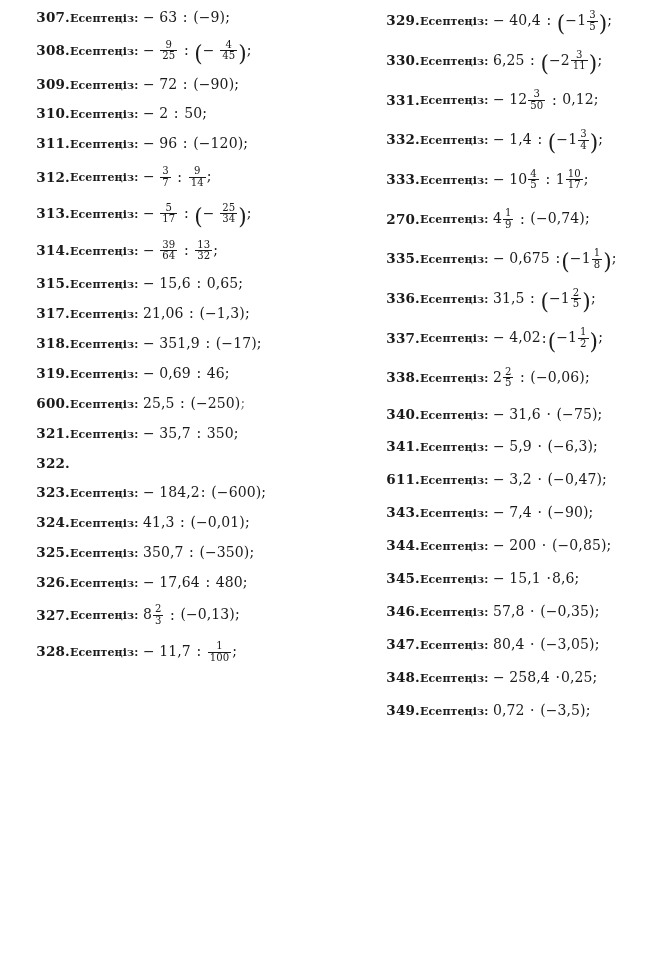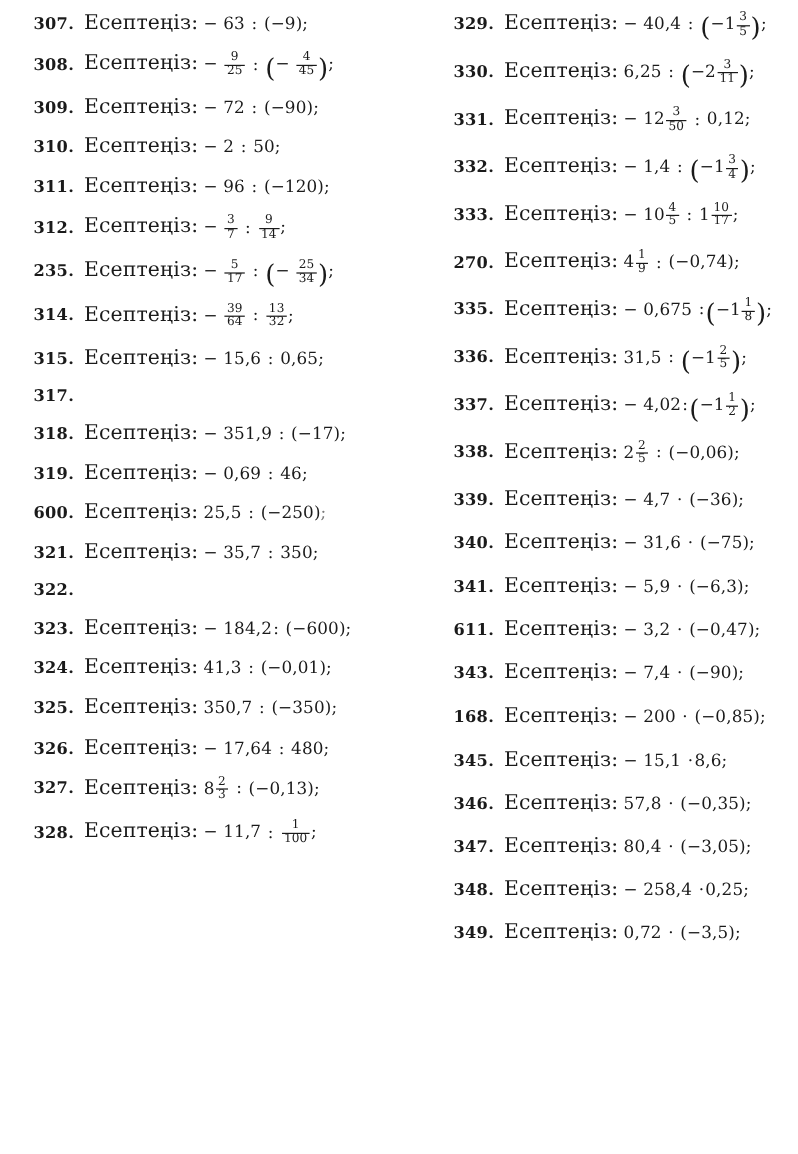--- a/index.html
+++ b/index.html
@@ -42,30 +42,31 @@
     line-height: 1.1;
   }
   .col-right .item {
     margin-bottom: 17.5px;
   }
   .num {
     font-weight: bold;
     font-size: 13.5px;
     width: 42px;
     flex: 0 0 42px;
-    text-align: left;
+    text-align: right;
     letter-spacing: 0.2px;
   }
   .body {
     font-size: 14px;
     white-space: nowrap;
     letter-spacing: 0.1px;
   }
   .lbl {
-    font-size: 17px;
+    font-size: 11px;
+    font-weight: bold;
   }
   
   .frac {
     display: inline-block;
     vertical-align: -0.42em;
     text-align: center;
     font-size: 0.72em;
     line-height: 1.05;
     margin: 0 1px;
   }
@@ -124,37 +125,38 @@
       <span class="num">311.</span>
       <span class="body"><span class="lbl">Есептеңіз:</span> − 96 <span class="op">:</span> (−120);</span>
     </div>
 
     <div class="item">
       <span class="num">312.</span>
       <span class="body"><span class="lbl">Есептеңіз:</span> − <span class="frac"><span class="n">3</span><span class="d">7</span></span> <span class="op">:</span> <span class="frac"><span class="n">9</span><span class="d">14</span></span>;</span>
     </div>
 
     <div class="item">
-      <span class="num">235.</span>
+      <span class="num">313.</span>
       <span class="body"><span class="lbl">Есептеңіз:</span> − <span class="frac"><span class="n">5</span><span class="d">17</span></span> <span class="op">:</span> <span class="bigparen">(</span>− <span class="frac"><span class="n">25</span><span class="d">34</span></span><span class="bigparen">)</span>;</span>
     </div>
 
     <div class="item">
       <span class="num">314.</span>
       <span class="body"><span class="lbl">Есептеңіз:</span> − <span class="frac"><span class="n">39</span><span class="d">64</span></span> <span class="op">:</span> <span class="frac"><span class="n">13</span><span class="d">32</span></span>;</span>
     </div>
 
     <div class="item">
       <span class="num">315.</span>
       <span class="body"><span class="lbl">Есептеңіз:</span> − 15,6 <span class="op">:</span> 0,65;</span>
     </div>
 
 
     <div class="item">
       <span class="num">317.</span>
+      <span class="body"><span class="lbl">Есептеңіз:</span> 21,06 <span class="op">:</span> (−1,3);</span>
     </div>
 
     <div class="item">
       <span class="num">318.</span>
       <span class="body"><span class="lbl">Есептеңіз:</span> − 351,9 <span class="op">:</span> (−17);</span>
     </div>
 
     <div class="item">
       <span class="num">319.</span>
       <span class="body"><span class="lbl">Есептеңіз:</span> − 0,69 <span class="op">:</span> 46;</span>
@@ -251,24 +253,20 @@
     <div class="item">
       <span class="num">337.</span>
       <span class="body"><span class="lbl">Есептеңіз:</span> − 4,02<span class="op">:</span><span class="bigparen">(</span>−1<span class="frac"><span class="n">1</span><span class="d">2</span></span><span class="bigparen">)</span>;</span>
     </div>
 
     <div class="item">
       <span class="num">338.</span>
       <span class="body"><span class="lbl">Есептеңіз:</span> 2<span class="frac"><span class="n">2</span><span class="d">5</span></span> <span class="op">:</span> (−0,06);</span>
     </div>
 
-    <div class="item">
-      <span class="num">339.</span>
-      <span class="body"><span class="lbl">Есептеңіз:</span> − 4,7 <span class="op">·</span> (−36);</span>
-    </div>
 
     <div class="item">
       <span class="num">340.</span>
       <span class="body"><span class="lbl">Есептеңіз:</span> − 31,6 <span class="op">·</span> (−75);</span>
     </div>
 
     <div class="item">
       <span class="num">341.</span>
       <span class="body"><span class="lbl">Есептеңіз:</span> − 5,9 <span class="op">·</span> (−6,3);</span>
     </div>
@@ -277,21 +275,21 @@
       <span class="num">611.</span>
       <span class="body"><span class="lbl">Есептеңіз:</span> − 3,2 <span class="op">·</span> (−0,47);</span>
     </div>
 
     <div class="item">
       <span class="num">343.</span>
       <span class="body"><span class="lbl">Есептеңіз:</span> − 7,4 <span class="op">·</span> (−90);</span>
     </div>
 
     <div class="item">
-      <span class="num">168.</span>
+      <span class="num">344.</span>
       <span class="body"><span class="lbl">Есептеңіз:</span> − 200 <span class="op">·</span> (−0,85);</span>
     </div>
 
     <div class="item">
       <span class="num">345.</span>
       <span class="body"><span class="lbl">Есептеңіз:</span> − 15,1 <span class="op">·</span>8,6;</span>
     </div>
 
     <div class="item">
       <span class="num">346.</span>

